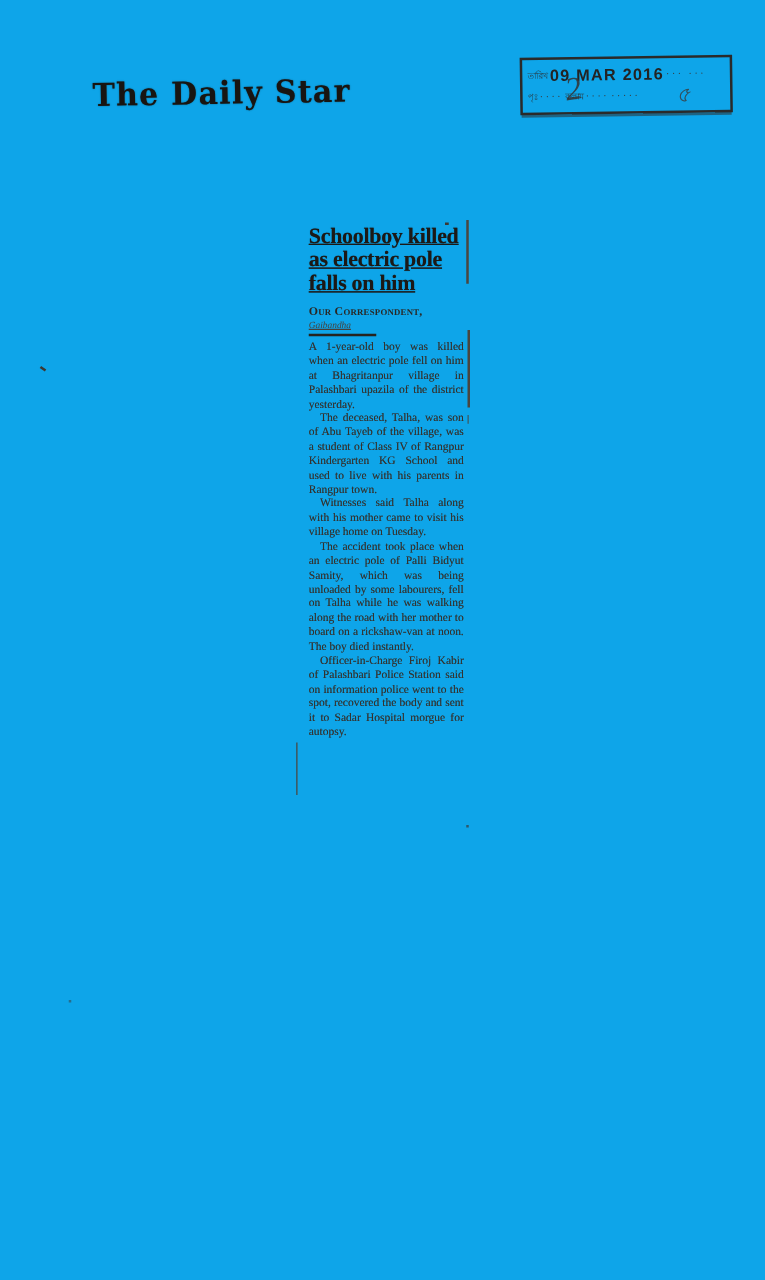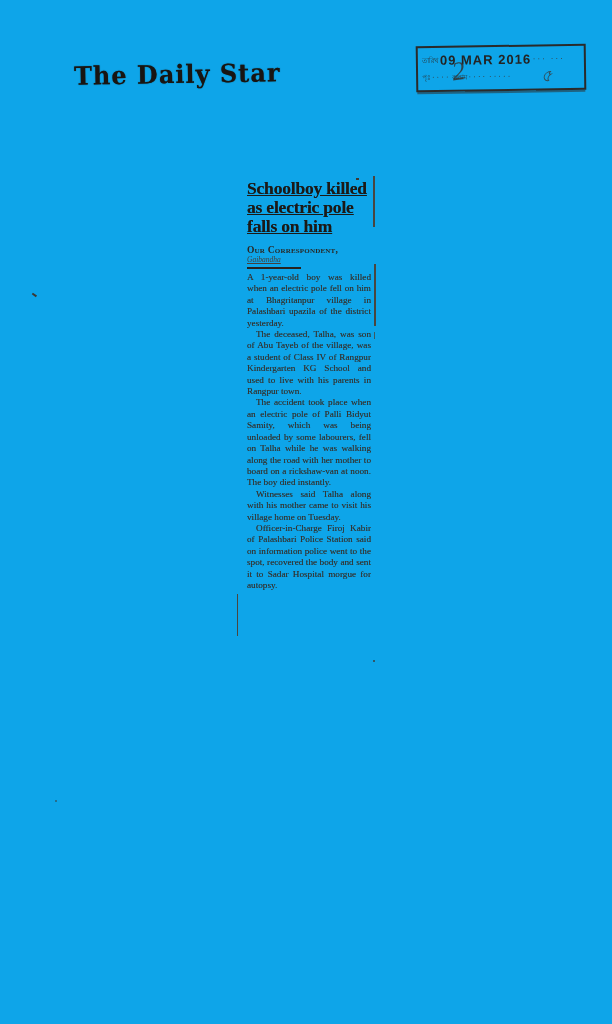--- a/index.html
+++ b/index.html
@@ -165,22 +165,22 @@
   </div>
 
   <div class="article">
     <h1 class="headline">Schoolboy killed as electric pole falls on him</h1>
     <div class="byline">Our Correspondent,</div>
     <div class="dateline">Gaibandha</div>
     <div class="byline-rule"></div>
     <div class="bodytext">
       <p>A 1-year-old boy was killed when an electric pole fell on him at Bhagritanpur village in Palashbari upazila of the district yesterday.</p>
       <p>The deceased, Talha, was son of Abu Tayeb of the village, was a student of Class IV of Rangpur Kindergarten KG School and used to live with his parents in Rangpur town.</p>
+      <p>Witnesses said Talha along with his mother came to visit his village home on Tuesday.</p>
       <p>The accident took place when an electric pole of Palli Bidyut Samity, which was being unloaded by some labourers, fell on Talha while he was walking along the road with her mother to board on a rickshaw-van at noon. The boy died instantly.</p>
-      <p>Witnesses said Talha along with his mother came to visit his village home on Tuesday.</p>
       <p>Officer-in-Charge Firoj Kabir of Palashbari Police Station said on information police went to the spot, recovered the body and sent it to Sadar Hospital morgue for autopsy.</p>
     </div>
   </div>
 
   <div class="vrule seg1"></div>
   <div class="vrule seg2"></div>
   <div class="vrule seg3"></div>
   <div class="vrule left1"></div>
 
   <div class="speck s1"></div>

